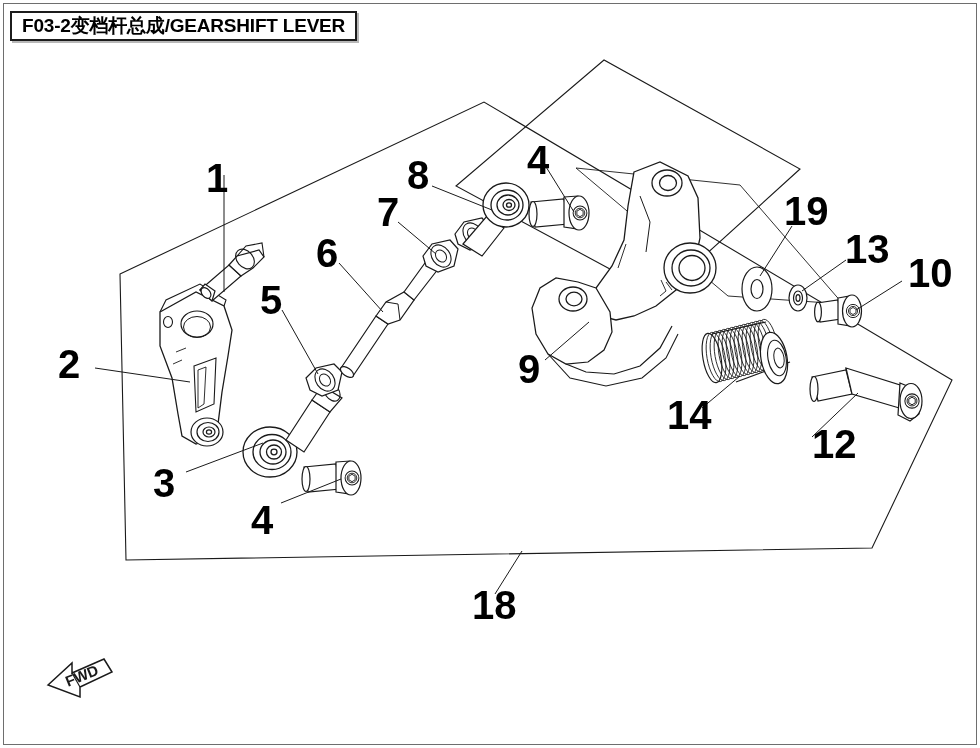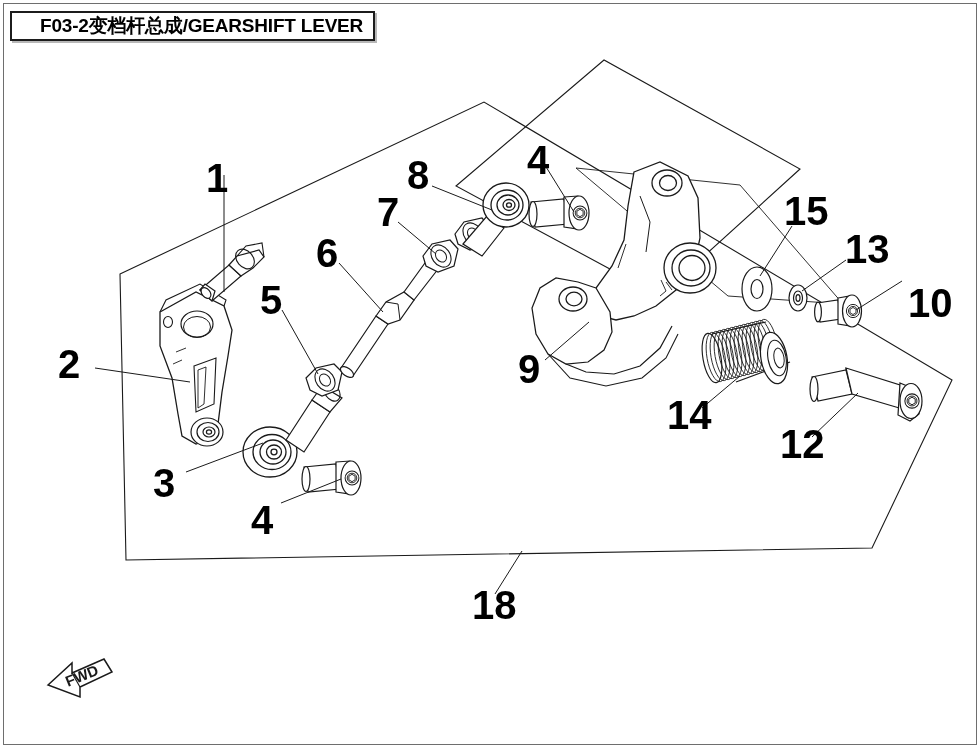--- a/index.html
+++ b/index.html
@@ -26,21 +26,21 @@
     height: 742px;
     border: 1px solid #6e6e6e;
     box-sizing: border-box;
     pointer-events: none;
   }
   #title-box {
     position: absolute;
     left: 10px;
     top: 11px;
     height: 30px;
-    padding: 0 10px 0 28px;
+    padding: 0 10px 0 10px;
     border: 2px solid #1c1c1c;
     box-shadow: 2px 2px 0 #b8b8b8;
     display: flex;
     align-items: center;
     background: #ffffff;
     box-sizing: border-box;
   }
   #title-text {
     font-family: "Liberation Sans", sans-serif;
     font-size: 19px;
@@ -314,20 +314,20 @@
   <div class="callout" style="left:206px; top:158px;">1</div>
   <div class="callout" style="left:58px;  top:344px;">2</div>
   <div class="callout" style="left:153px; top:463px;">3</div>
   <div class="callout" style="left:527px; top:140px;">4</div>
   <div class="callout" style="left:251px; top:500px;">4</div>
   <div class="callout" style="left:260px; top:280px;">5</div>
   <div class="callout" style="left:316px; top:233px;">6</div>
   <div class="callout" style="left:377px; top:192px;">7</div>
   <div class="callout" style="left:407px; top:155px;">8</div>
   <div class="callout" style="left:518px; top:349px;">9</div>
-  <div class="callout" style="left:908px; top:253px;margin-top:30px;">10</div>
+  <div class="callout" style="left:908px; top:253px;">10</div>
   <div class="callout" style="left:667px; top:395px;">14</div>
-  <div class="callout" style="left:780px; top:424px;">12</div>
+  <div class="callout" style="left:812px; top:424px;">12</div>
   <div class="callout" style="left:472px; top:585px;">18</div>
   <div class="callout" style="left:845px; top:229px;">13</div>
-  <div class="callout" style="left:784px; top:191px;">15</div>
+  <div class="callout" style="left:784px; top:191px;">19</div>
 
 </div>
 
 </body></html>

